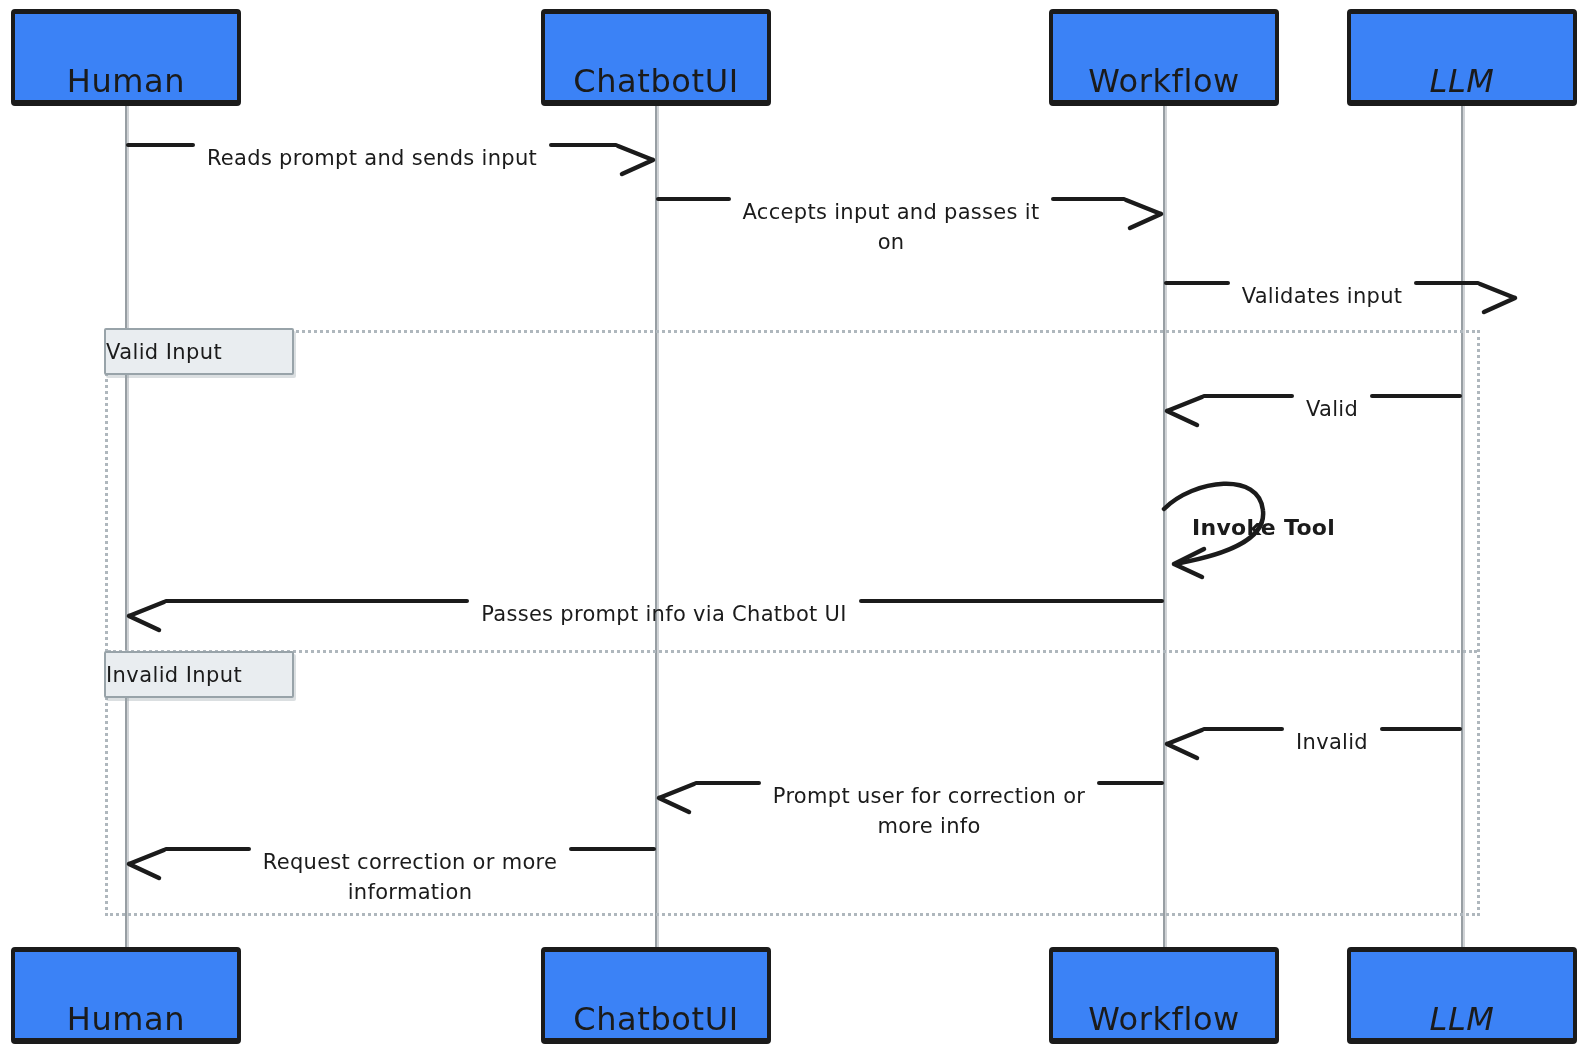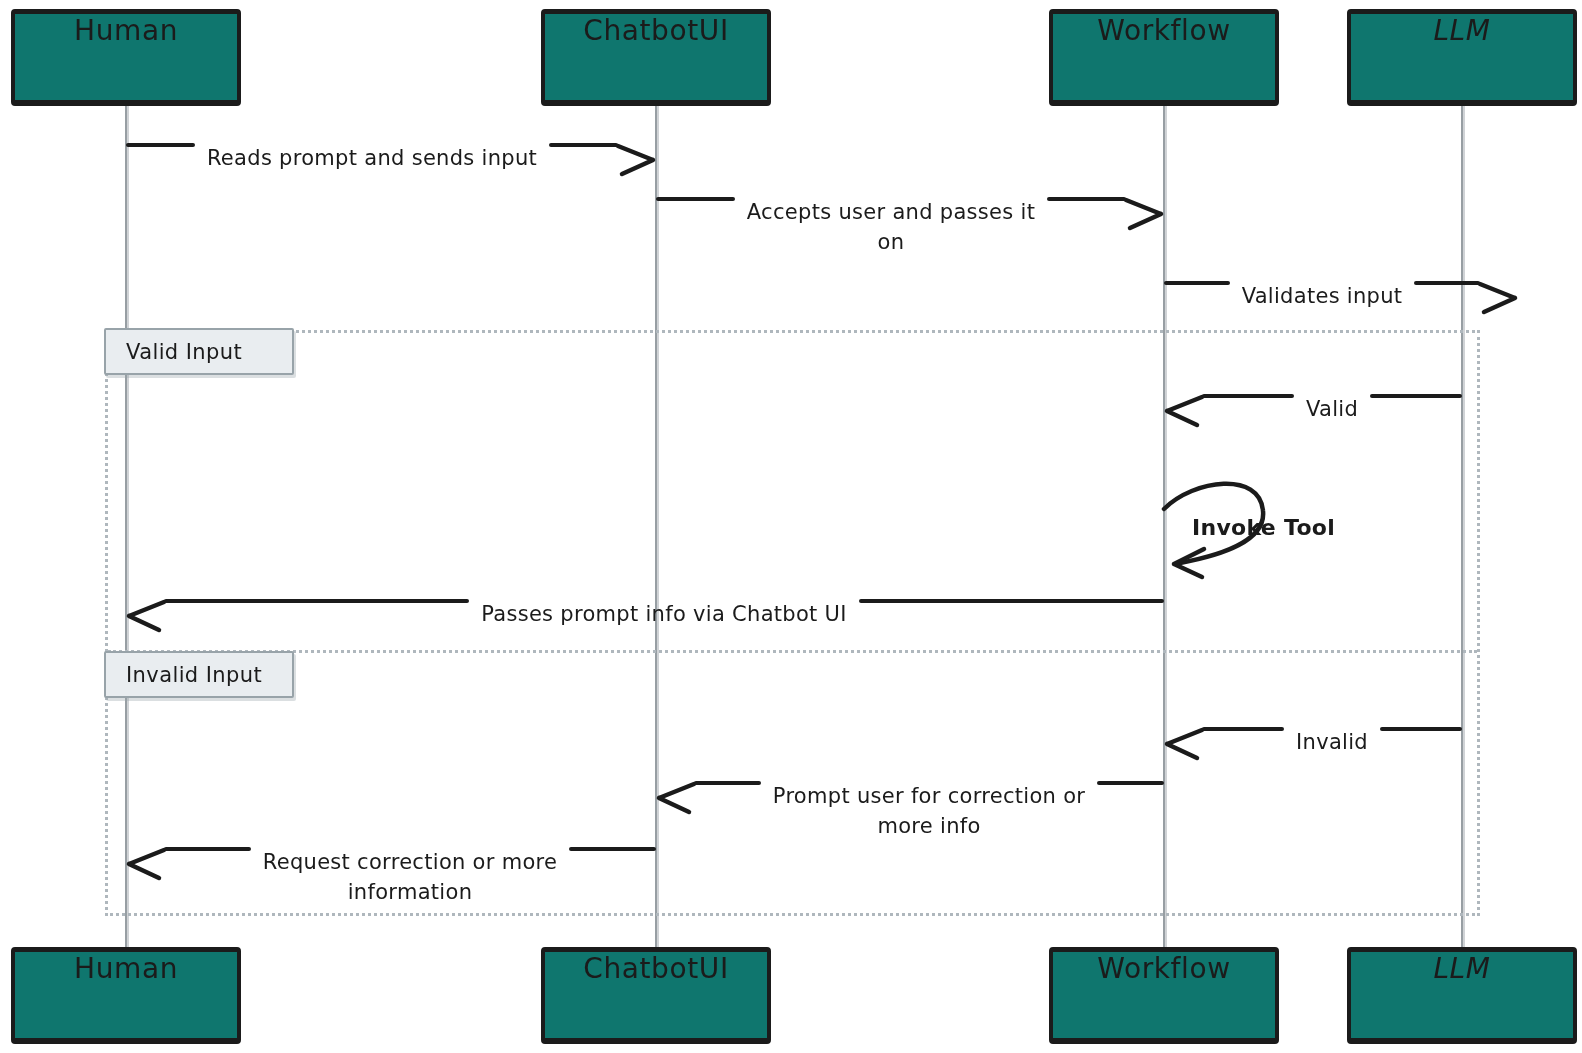--- a/index.html
+++ b/index.html
@@ -2,24 +2,24 @@
 <html><head>
 <meta charset="utf-8">
 <style>
   html,body{margin:0;padding:0;background:#ffffff;}
   .stage{
     position:relative;width:1582px;height:1053px;background:#ffffff;
     font-family:"DejaVu Sans", sans-serif;color:#1b1b1b;overflow:hidden;
   }
   
   .actor-box{
-    position:absolute;width:230px;height:97px;background:#0f766e;
+    position:absolute;width:230px;height:97px;background:#3b82f6;
     border:4px solid #1b1b1b;border-width:5px 4px 6px 4px;border-radius:4px;
-    box-sizing:border-box;display:flex;align-items:flex-start;justify-content:center;
-    font-size:28px;letter-spacing:0.6px;z-index:3;
+    box-sizing:border-box;display:flex;align-items:flex-end;justify-content:center;
+    font-size:32px;letter-spacing:0.6px;z-index:3;
   }
   .actor-label{white-space:nowrap;}
   .italic{font-style:italic;}
   
   .lifeline{
     position:absolute;top:106px;height:841px;width:2px;background:#979ea3;
     box-shadow:2px 0 0 rgba(151,158,163,0.45);z-index:0;
   }
   
   .alt-frame{
@@ -27,21 +27,21 @@
     border:3.5px dotted #afb7bd;box-sizing:border-box;z-index:1;
   }
   .alt-divider{
     position:absolute;left:108px;top:650px;width:1369px;height:0;
     border-top:3.5px dotted #afb7bd;z-index:1;
   }
   .section-label{
     position:absolute;left:104px;width:190px;height:47px;
     background:#e9edf0;border:2.5px solid #98a3a9;border-radius:2px;
     box-shadow:2px 3px 0 rgba(152,163,169,0.35);
-    box-sizing:border-box;display:flex;align-items:center;padding-left:20px;
+    box-sizing:border-box;display:flex;align-items:center;
     font-size:21px;letter-spacing:0.4px;z-index:4;
   }
   
   .msg{position:absolute;display:flex;align-items:flex-start;z-index:2;}
   .msg .seg{flex:1 1 auto;min-width:16px;height:4px;background:#1b1b1b;border-radius:3px;}
   .msg .lbl{
     flex:0 0 auto;padding:0 12px;font-size:21px;line-height:1.45;
     text-align:center;white-space:pre-line;letter-spacing:0.3px;
   }
   .msg .head{flex:0 0 auto;display:flex;align-items:center;}
@@ -105,21 +105,21 @@
     <div class="seg"></div>
     <span class="head right">
       <svg width="44" height="34" viewBox="0 0 44 34">
           <path d="M41 17 L6 3 M41 17 L10 31" fill="none" stroke="#1b1b1b" stroke-width="4.5" stroke-linecap="round"></path>
         </svg>
     </span>
   </div>
 
   <div class="msg" style="left:656px;top:197px;width:508px;height:62px">
     <div class="seg"></div>
-    <div class="lbl">Accepts user and passes it
+    <div class="lbl">Accepts input and passes it
 on</div>
     <div class="seg"></div>
     <span class="head right">
       <svg width="44" height="34" viewBox="0 0 44 34">
           <path d="M41 17 L6 3 M41 17 L10 31" fill="none" stroke="#1b1b1b" stroke-width="4.5" stroke-linecap="round"></path>
         </svg>
     </span>
   </div>
 
   <div class="msg" style="left:1164px;top:281px;width:354px;height:34px">

